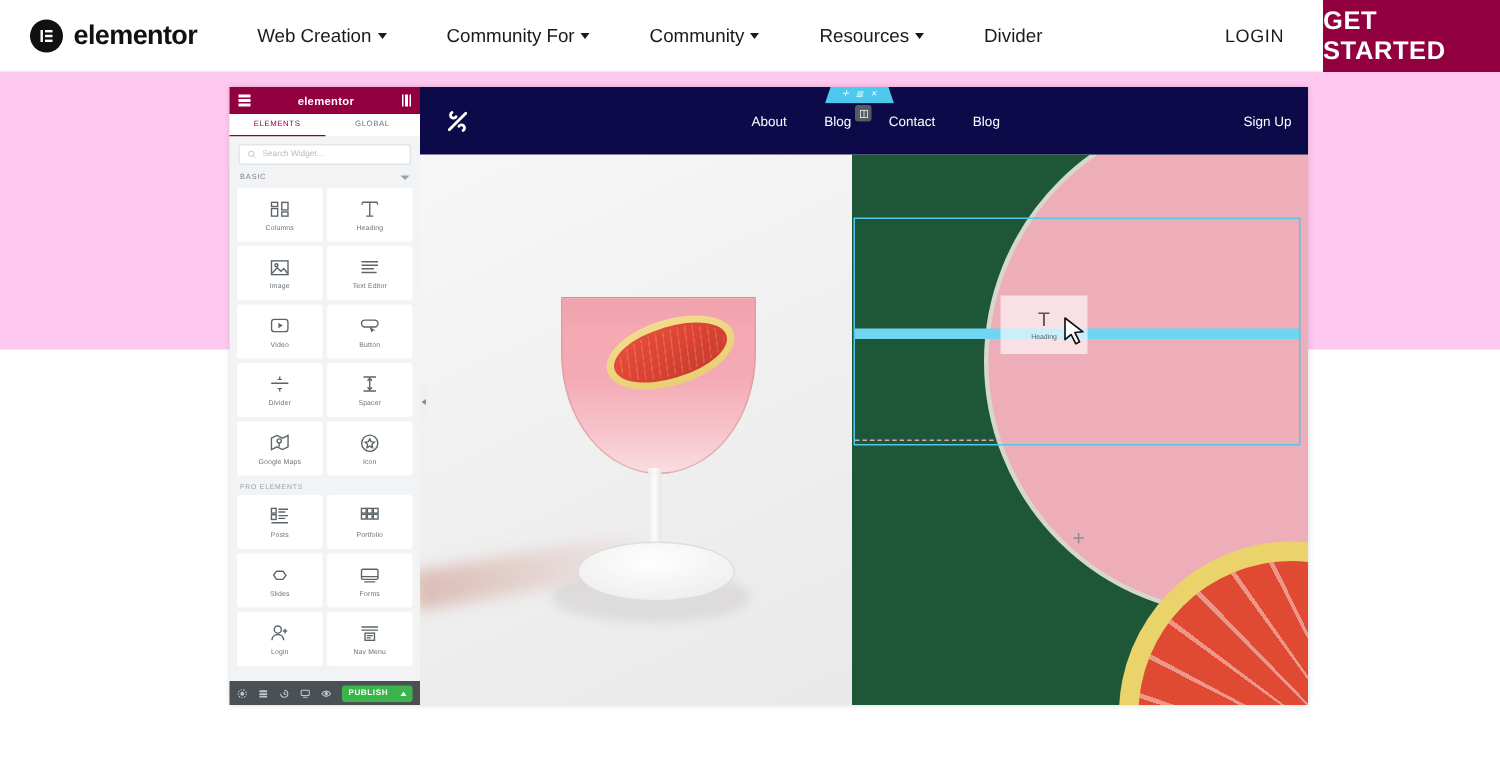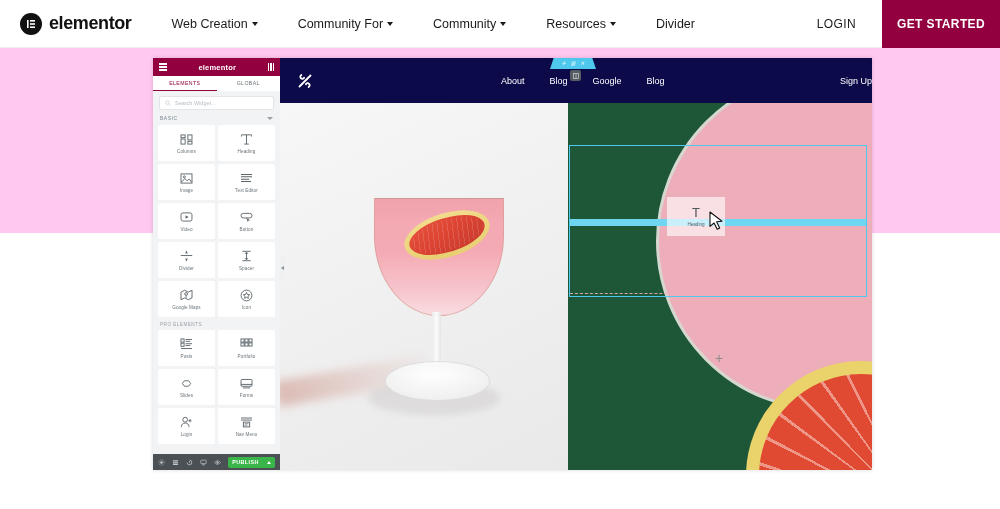--- a/index.html
+++ b/index.html
@@ -19,21 +19,21 @@
   }
   .logo-wrap{ display:flex; align-items:center; gap:7px; margin-left:20px; }
   .logo-mark{ width:22px; height:22px; border-radius:50%; background:#111111;
     display:flex; align-items:center; justify-content:center; }
   .logo-text{ font-size:18px; font-weight:bold; color:#111111; letter-spacing:-0.4px; }
   .main-nav{ display:flex; align-items:center; gap:40px; margin-left:40px; }
   .nav-item{ font-size:12.5px; color:#1a1a1a; display:flex; align-items:center; gap:4px; cursor:pointer; white-space:nowrap;}
   .caret{ width:0;height:0;border-left:3.5px solid transparent;border-right:3.5px solid transparent;border-top:4px solid #1a1a1a; display:inline-block;}
   .header-right{ margin-left:auto; display:flex; align-items:center; height:48px; }
   .login-link{ font-size:12px; color:#1a1a1a; letter-spacing:.4px; margin-right:26px; cursor:pointer;}
-  .cta-btn{ background:#93003f; color:#ffffff; font-size:12px; font-weight:bold;
+  .cta-btn{ background:#93003f; color:#ffffff; font-size:17px; font-weight:bold;
     letter-spacing:.4px; height:48px; width:118px; display:flex; align-items:center;
     justify-content:center; cursor:pointer;}
 
   
   .pink-band{ position:absolute; left:0; top:48px; width:1000px; height:185px;
      background:#ffc8f0; z-index:1; }
 
   
   .editor{ position:absolute; left:153px; top:58px; width:719px; height:412px; z-index:10;
      box-shadow:0 0 4px rgba(0,0,0,.16); display:flex; }
@@ -75,21 +75,21 @@
      font-weight:bold; letter-spacing:.4px; height:11px; width:48px; border-radius:2px;
      display:flex; align-items:center; justify-content:center; gap:8px; cursor:pointer;}
   .publish .pcaret{ width:0;height:0;border-left:2.5px solid transparent;border-right:2.5px solid transparent;border-bottom:3px solid #fff;}
 
   
   .preview{ width:592px; height:412px; position:relative; background:#fff; overflow:hidden;}
   .site-nav{ height:45px; background:#0d0a4a; display:flex; align-items:center; position:relative; z-index:6;justify-content:space-between;}
   .brand-glyph{ margin-left:14px; width:22px; height:22px; position:relative;}
   .site-nav-links{ margin-left:185px; display:flex; gap:25px; }
   .site-nav-links span{ font-size:9px; color:#ffffff; cursor:pointer;}
-  .signup{ margin-left:auto; margin-right:0; font-size:9px; color:#fff; cursor:pointer;}
+  .signup{ margin-left:auto; margin-right:11px; font-size:9px; color:#fff; cursor:pointer;}
 
   .canvas-body{ position:absolute; left:0; top:45px; width:592px; height:367px; display:flex;}
   .col-left{ width:288px; height:367px; position:relative; overflow:hidden;
      background:linear-gradient(155deg,#f7f7f7 0%,#efefef 55%,#e9e9e9 100%);}
   .col-right{ width:304px; height:367px; position:relative; overflow:hidden; background:#1d5738;}
 
   
   .shadow{ position:absolute; left:-5px; top:265px; width:155px; height:26px;
      background:linear-gradient(90deg,rgba(216,178,170,.85),rgba(226,210,205,.15));
      transform:rotate(-10deg); filter:blur(5px);}
@@ -468,21 +468,21 @@
       <span class="brand-glyph">
         <svg width="22" height="22" viewBox="0 0 24 24" fill="none" stroke="#ffffff" stroke-width="2" stroke-linecap="round">
           <path d="M6 18L18 6"></path>
             <path d="M8 5.5a2.2 2.2 0 103 3"></path>
             <path d="M16 18.5a2.2 2.2 0 10-3-3"></path>
         </svg>
       </span>
       <div class="site-nav-links">
         <span>About</span>
         <span>Blog</span>
-        <span>Google</span>
+        <span>Contact</span>
         <span>Blog</span>
       </div>
       <span class="signup">Sign Up</span>
     </div>
 
     <div class="canvas-body">
 
       <div class="col-left">
         <div class="shadow"></div>
         <div class="glass-shadow"></div>

